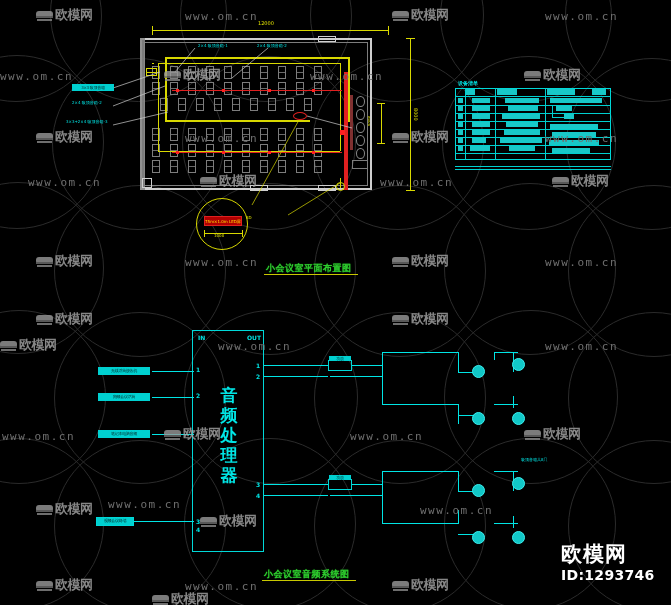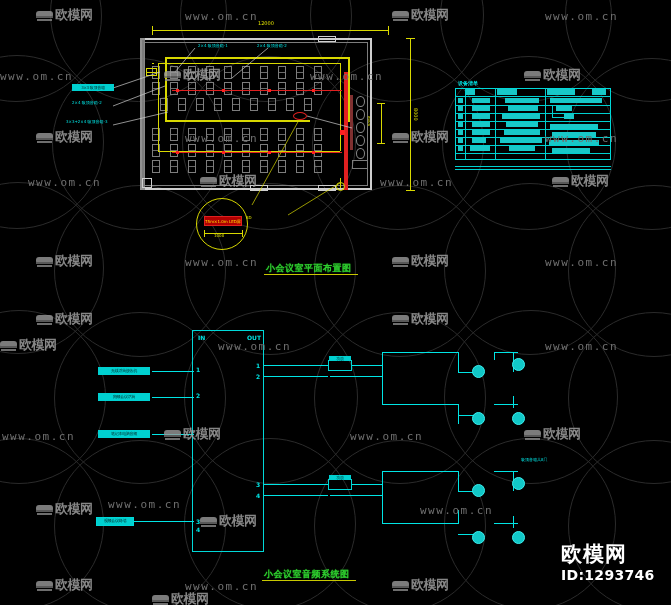--- a/index.html
+++ b/index.html
@@ -498,20 +498,21 @@
 
     <div class="tbl-line" style="left:455px; top:166px; width:156px; height:1px;"></div>
     <div class="tbl-line" style="left:455px; top:169px; width:156px; height:1px;"></div>
   </div>
 
   <div class="layer">
 
     <div class="box box-cyan" style="left:192px; top:330px; width:72px; height:222px;"></div>
     <div class="txt t-cyan" style="left:198px; top:335px; font-size:6px; font-weight:bold;">IN</div>
     <div class="txt t-cyan" style="left:247px; top:335px; font-size:6px; font-weight:bold;">OUT</div>
+    <div class="proc-title" style="left:219px; top:385px; width:20px;">音频处理器</div>
 
     <div class="port-num" style="left:196px; top:366px;">1</div>
     <div class="port-num" style="left:196px; top:392px;">2</div>
     <div class="port-num" style="left:196px; top:518px;">3</div>
     <div class="port-num" style="left:196px; top:526px;">4</div>
 
     <div class="port-num" style="left:256px; top:362px;">1</div>
     <div class="port-num" style="left:256px; top:373px;">2</div>
     <div class="port-num" style="left:256px; top:481px;">3</div>
     <div class="port-num" style="left:256px; top:492px;">4</div>

